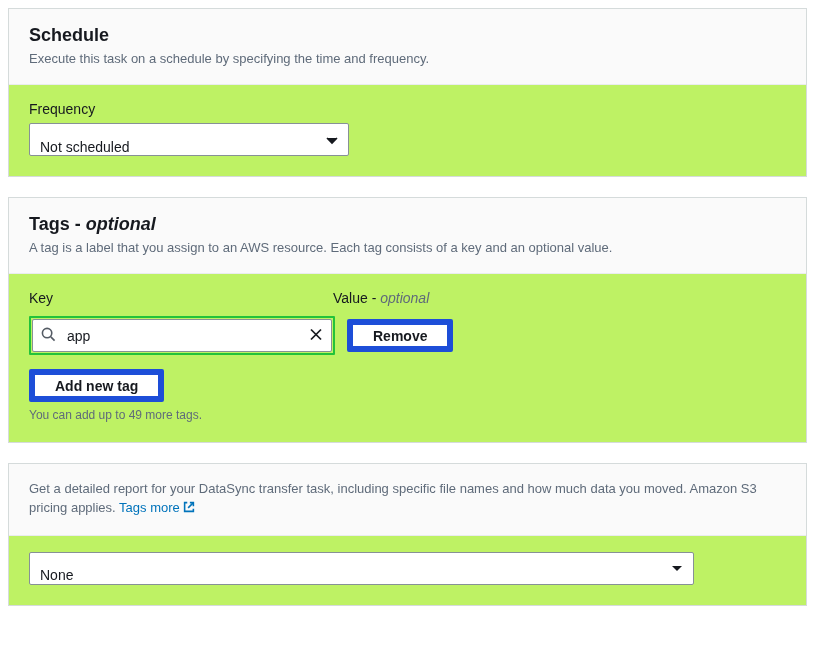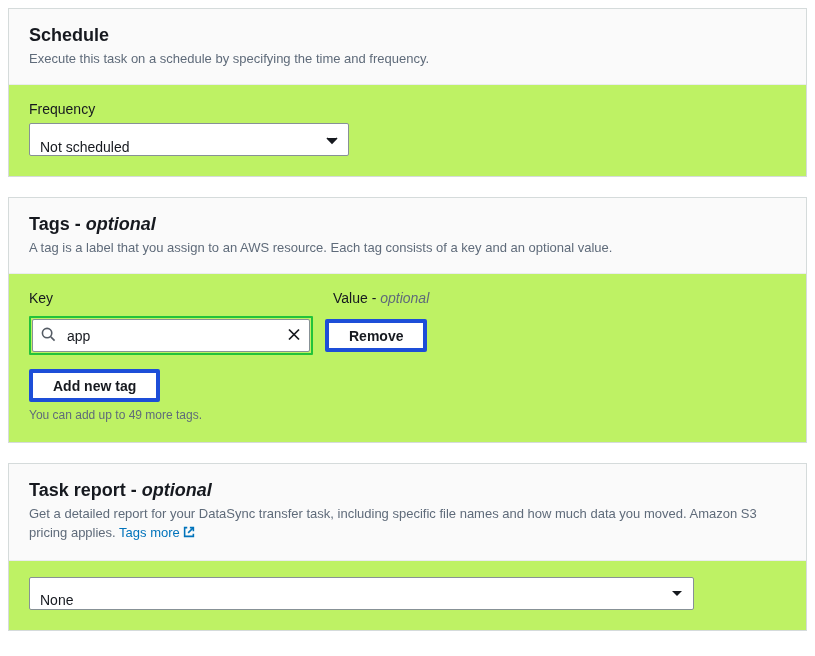--- a/index.html
+++ b/index.html
@@ -120,21 +120,21 @@
   .highlight-box {
     border: 2px solid #22c33a;
     padding: 1px;
     display: flex;
     gap: 12px;
     border-radius: 1px;
   }
   .btn {
     height: 33px;
     padding: 0 20px;
-    border: 4px solid #1d4ed8;
+    border: 6px solid #1d4ed8;
     background: #ffffff;
     border-radius: 2px;
     font-weight: 700;
     font-size: 14px;
     color: #16191f;
     cursor: pointer;
     font-family: inherit;
     display: inline-flex;
     align-items: center;
   }
@@ -187,21 +187,21 @@
         </div>
         <div class="tag-col val">
           <label class="form-label">
             <span>Value - </span><span class="optional">optional</span>
           </label>
         </div>
       </div>
     </div>
     <div style="display:flex; gap:12px; align-items:center; margin-top:-10px; margin-bottom:14px;">
       <div class="highlight-box">
-        <div class="input-group" style="width:278px;padding-left:32px;">
+        <div class="input-group" style="width:300px;padding-left:32px;">
           <span class="search-ico">
             <svg width="15" height="15" viewBox="0 0 16 16">
                 <circle cx="6.5" cy="6.5" r="5" fill="none" stroke="#545b64" stroke-width="1.7"></circle>
                 <line x1="10.5" y1="10.5" x2="14.5" y2="14.5" stroke="#545b64" stroke-width="1.7"></line>
               </svg>
           </span>
           <input type="text" value="app" style="">
           <span class="clear-ico">
             <svg width="14" height="14" viewBox="0 0 14 14">
                 <line x1="2" y1="2" x2="12" y2="12" stroke="#16191f" stroke-width="1.7"></line>
@@ -212,23 +212,20 @@
       </div>
       <button class="btn">Remove</button>
     </div>
     <button class="btn">Add new tag</button>
     <div class="hint">You can add up to 49 more tags.</div>
   </div>
 </div>
 
 <div class="panel">
   <div class="panel-header">
-    <h2 class="panel-title">
-      <span>Task report - </span><span class="optional">optional</span>
-    </h2>
     <div class="panel-desc">
       <span>Get a detailed report for your DataSync transfer task, including specific file names and how much data you moved. Amazon S3 pricing applies. </span><a class="link"><span>Tags more</span><span class="ext-icon"><svg width="14" height="14" viewBox="0 0 16 16">
               <path d="M6 3 H3 V13 H13 V10" fill="none" stroke="#0073bb" stroke-width="1.8"></path>
               <path d="M9 3 H13 V7" fill="none" stroke="#0073bb" stroke-width="1.8"></path>
               <line x1="13" y1="3" x2="7" y2="9" stroke="#0073bb" stroke-width="1.8"></line>
             </svg></span></a>
     </div>
   </div>
   <div class="panel-body">
     <div class="select-wrap wide">

